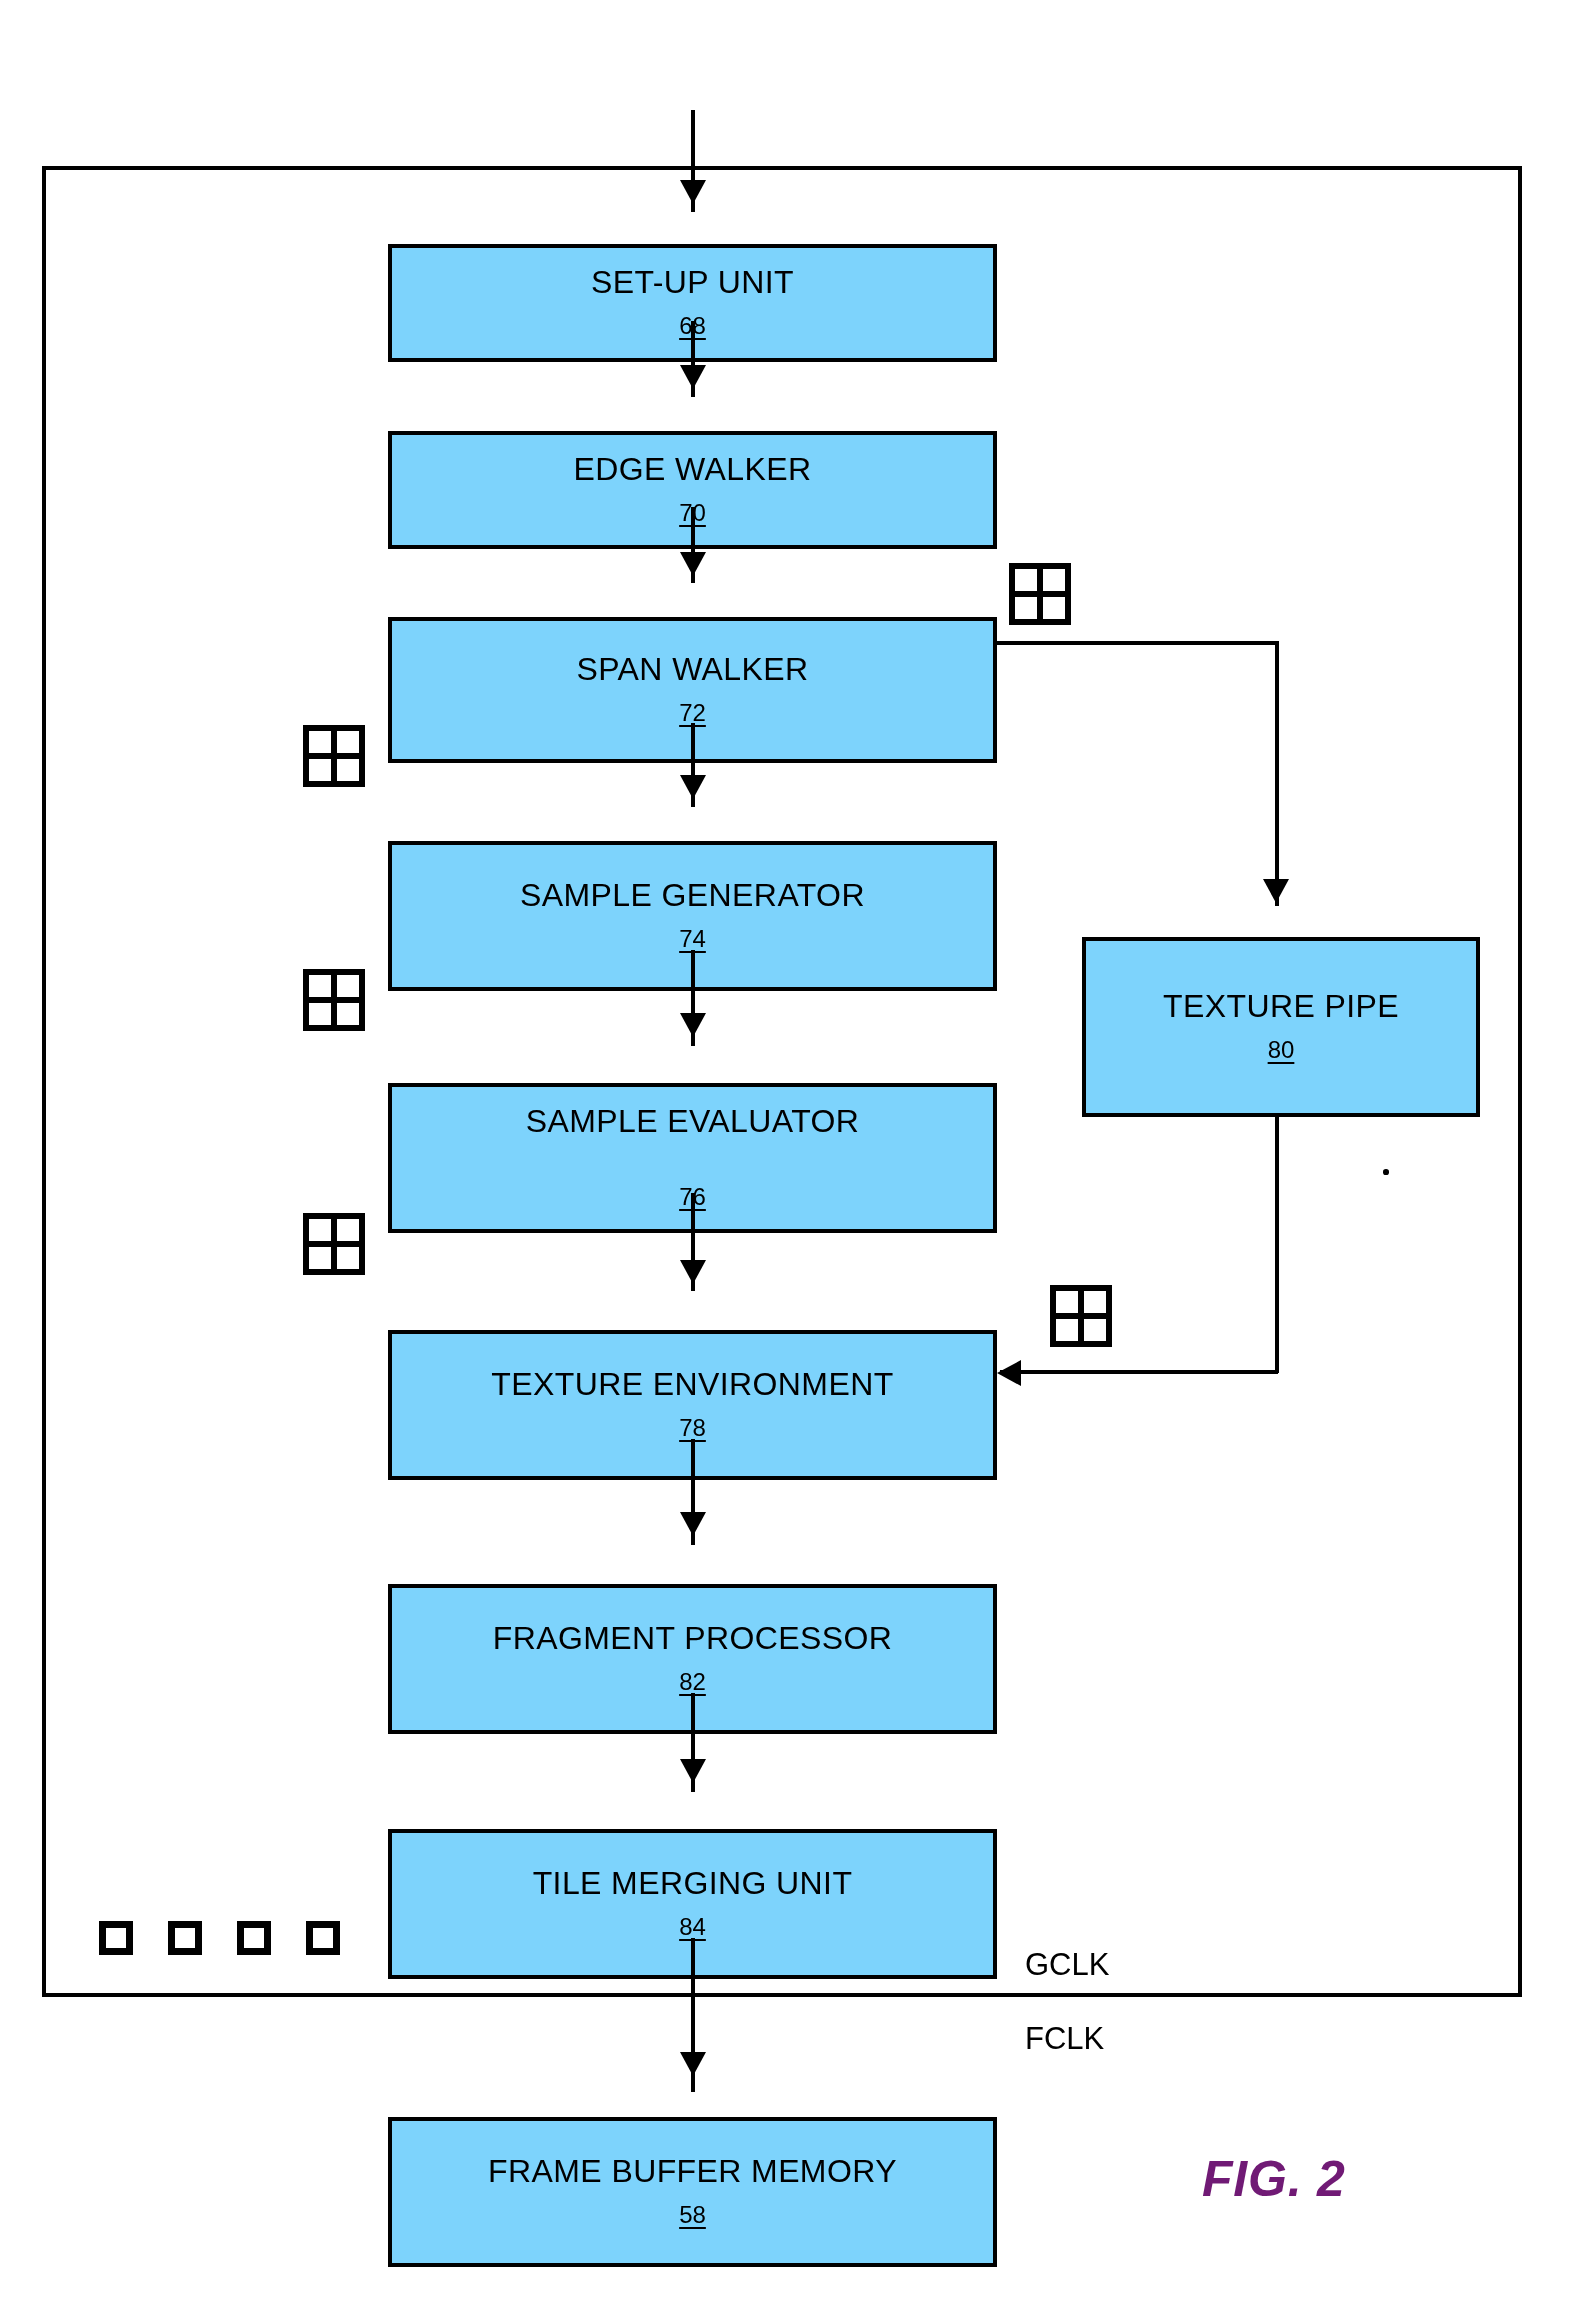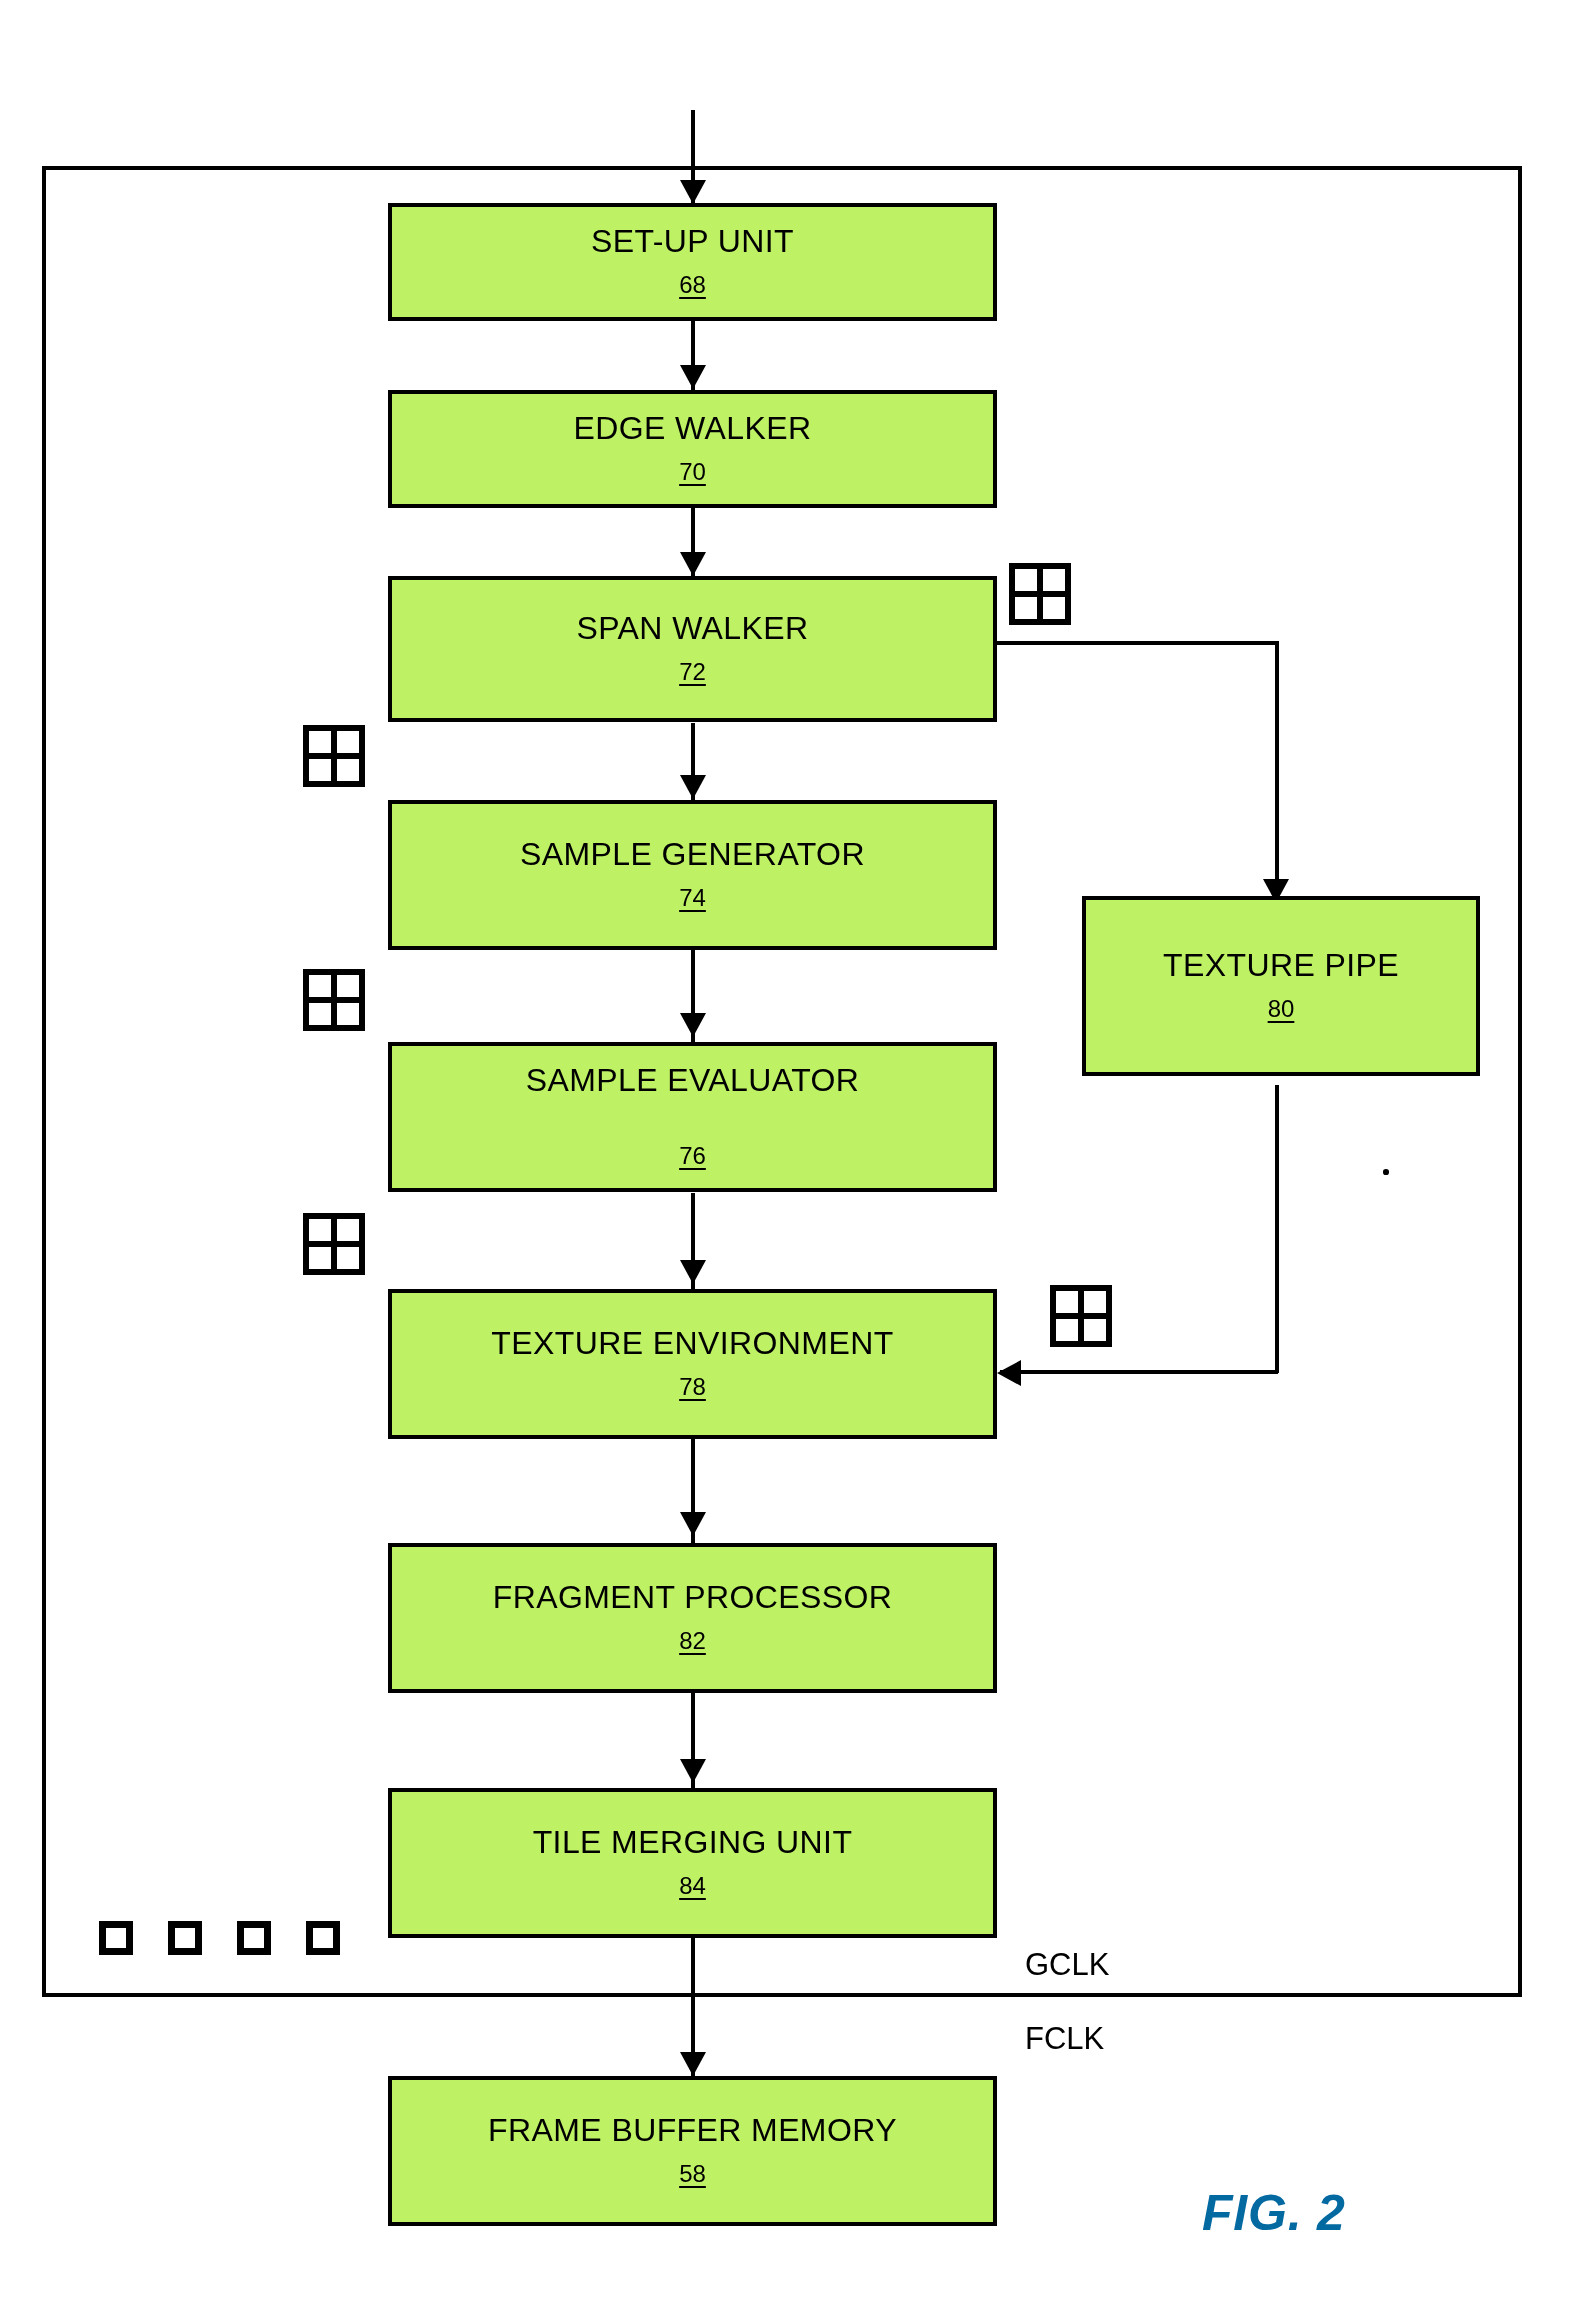--- a/index.html
+++ b/index.html
@@ -36,26 +36,27 @@
     width: 1480px;
     height: 1831px;
     border: 4.9px solid #000;
     background: transparent;
   }
 
   
   .pbox {
     position: absolute;
     border: 4.9px solid #000;
-    background: #bef264;
+    background: #7dd3fc;
     display: flex;
     flex-direction: column;
     align-items: center;
     justify-content: center;
     text-align: center;
+    margin-top: 41px;
   }
   .pbox .ptitle {
     font-size: 32px;
     letter-spacing: 0.4px;
     color: #000;
     line-height: 1.05;
     white-space: nowrap;
   }
   .pbox .pnum {
     font-size: 24px;
@@ -155,22 +156,21 @@
 
   
   .fig-caption {
     position: absolute;
     left: 1202px;
     top: 2150px;
     font-size: 50px;
     font-style: italic;
     font-weight: bold;
     letter-spacing: 0.8px;
-    color: #0369a1;
-    margin-top: 34px;
+    color: #701a75;
   }
 
   
   .stray-dot {
     position: absolute;
     width: 5.7px;
     height: 5.7px;
     background: #000;
     border-radius: 50%;
   }

